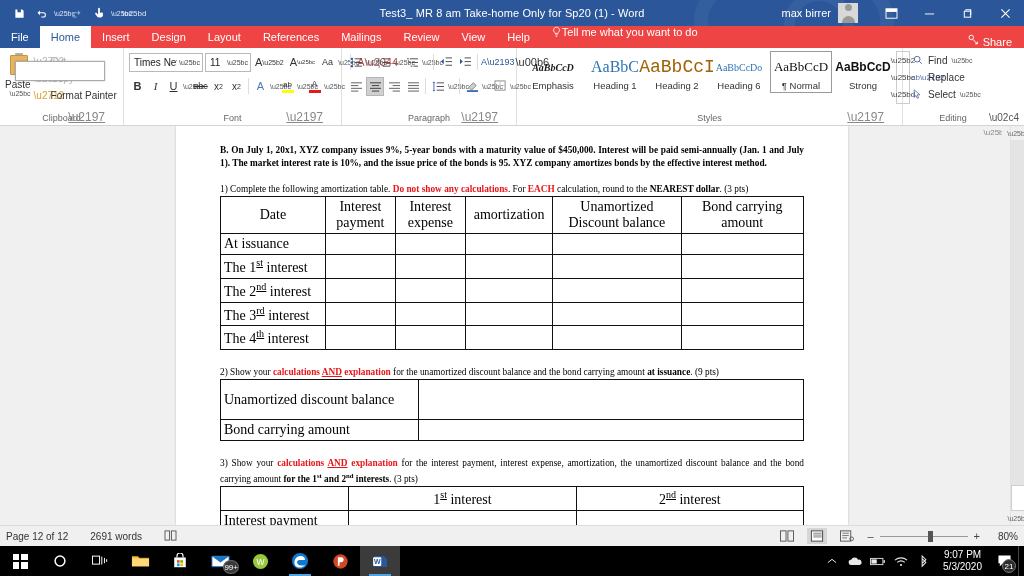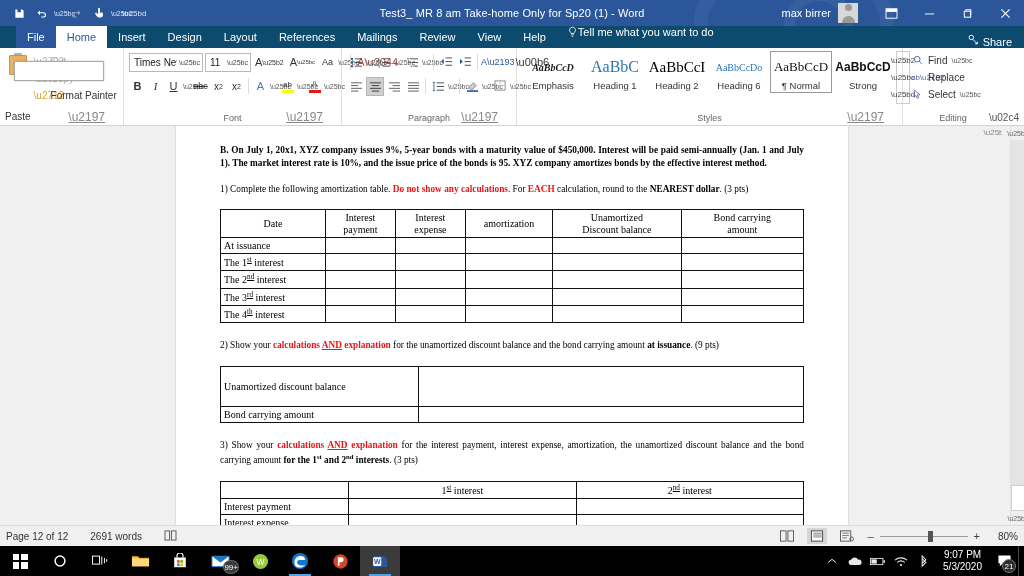--- a/index.html
+++ b/index.html
@@ -55,22 +55,22 @@
   .avatar .head { width: 7px; height:7px; border-radius:50%; background:#9a9a9a; position:relative; top:-6px;}
   .avatar .body { width: 13px; height:7px; border-radius:7px 7px 0 0; background:#9a9a9a; position:absolute; bottom:0;}
   .avatar-inner { position:relative; width:20px; height:20px; display:flex; align-items:center; justify-content:center;}
   .win-btn {
     width: 38px; height: 26px; display: flex; align-items: center; justify-content: center;
     color: #ffffff; font-size: 12px;
   }
 
   
   .tabbar {
-    height: 22px; background: #0c4a6e;
-    display: flex; align-items: stretch; position: relative; padding-left: 16px;
+    height: 22px; background: #ef4444;
+    display: flex; align-items: stretch; position: relative;
   }
   .tab {
     padding: 0 11px; display: flex; align-items: center;
     color: #ffffff; font-size: 11px; white-space: nowrap;
   }
   .tab.file { background: #2b579a; }
   .tab.active { background: #ffffff; color: #2b579a; }
   .tellme { display:flex; align-items:flex-start; gap:0; padding: 0 10px; color:#fff; font-size:11px;}
   .bulb { font-size: 11px; }
   .share {
@@ -96,22 +96,22 @@
     text-align: center; font-size: 9px; color: #666;
     height: 13px; line-height: 13px; position: relative;
   }
   .dialog-launcher {
     position: absolute; right: 18px; bottom: 1px;
     font-size: 12px; color: #888; text-decoration: underline;
   }
 
   
   .clip-paste {
-    width: 44px; display:flex; flex-direction:column; align-items:center;
-    font-size: 10px; color:#333; padding-top: 2px; gap: 32px;
+    width: 44px; display:flex; flex-direction:column; align-items:flex-end;
+    font-size: 10px; color:#333; padding-top: 2px;
   }
   .paste-ico { width: 24px; height: 26px; position: relative; }
   .paste-ico .board { position:absolute; left:3px; top:2px; width:18px; height:20px; background:#e8b464; border:1px solid #c89440; border-radius:1px;}
   .paste-ico .clipTop { position:absolute; left:8px; top:0px; width:8px; height:4px; background:#b0b0b0; border-radius:1px;}
   .paste-ico .page { position:absolute; left:8px; top:8px; width:13px; height:16px; background:#fff; border:1px solid #aaa;}
   .clip-caret { font-size: 7px; color:#555; line-height: 8px;}
   .clip-cmds { display:flex; flex-direction:column; justify-content:flex-start; padding-top:2px; }
   .cmd {
     display:flex; align-items:center; gap:4px; height:17px;
     font-size:10px; color:#333; padding: 0 3px; white-space: nowrap;
@@ -162,21 +162,21 @@
     border: 1px solid transparent;
   }
   .style-item.selected { border:1px solid #9a9a9a; background:#fff; }
   .style-prev {
     height: 26px; display:flex; align-items:center; justify-content:center;
     font-size: 12px; overflow:hidden; white-space:nowrap;
   }
   .style-name { font-size: 9.5px; color:#333; white-space:nowrap; }
   .sp-emphasis { font-family:"Liberation Serif", serif; font-style:italic; font-weight:bold; font-size:10px; color:#1a1a1a;}
   .sp-h1 { font-family:"Liberation Serif", serif; color:#2e74b5; font-size:16px; }
-  .sp-h2 { font-family:Liberation Serif, serif; color:#000000; font-size:15px; }
+  .sp-h2 { font-family:Liberation Mono, monospace; color:#a16207; font-size:18px; }
   .sp-h6 { font-family:"Liberation Serif", serif; color:#2e74b5; font-size:10px; }
   .sp-normal { font-family:"Liberation Serif", serif; color:#111; font-size:13px; }
   .sp-strong { font-family:"Liberation Sans", sans-serif; font-weight:bold; color:#111; font-size:12px; }
   .gallery-scroll {
     display:flex; flex-direction:column; justify-content:space-between;
     width:14px; border:1px solid #ccc; margin-left:2px;
   }
   .gs-btn { height:17px; display:flex; align-items:center; justify-content:center; font-size:8px; color:#444;}
 
   
@@ -201,21 +201,21 @@
     color: #000;
   }
   .p-body { font-size: 9.3px; line-height: 1.38; text-align: justify; font-weight: bold; }
   .p-q { font-size: 9.3px; line-height: 1.45; text-align: justify; margin-top: 13px; }
   .red { color: #e8161a; font-weight: bold; }
   .red-u { color: #e8161a; font-weight: bold; text-decoration: underline; }
   .bold { font-weight: bold; }
 
   table.doc {
     border-collapse: collapse; width: 100%;
-    margin-top: 13px; font-size: 10px;
+    margin-top: 0; font-size: 14px;
   }
   table.doc td, table.doc th {
     border: 1px solid #111; font-weight: normal; padding: 2px 3px;
     vertical-align: middle;
   }
   table.amort th { text-align:center; height: 27px; line-height:1.15; }
   table.amort td { height: 14.5px; }
   table.amort td.datecol { white-space: nowrap; }
   sup { font-size: 0.72em; vertical-align: super; }
   sup.u { text-decoration: underline; }

